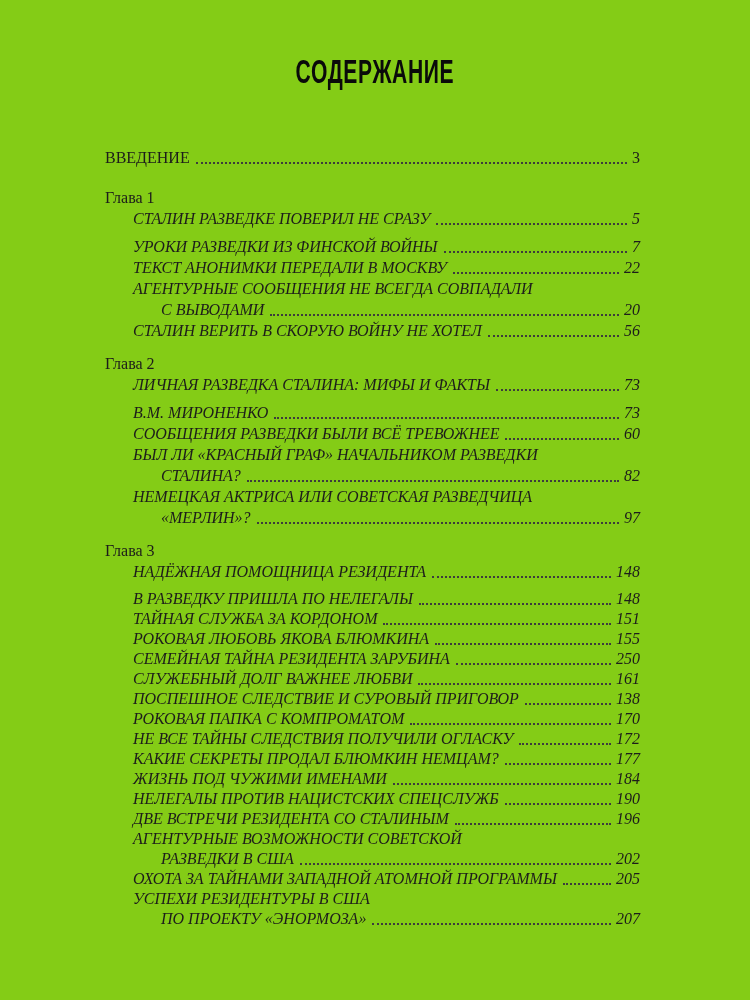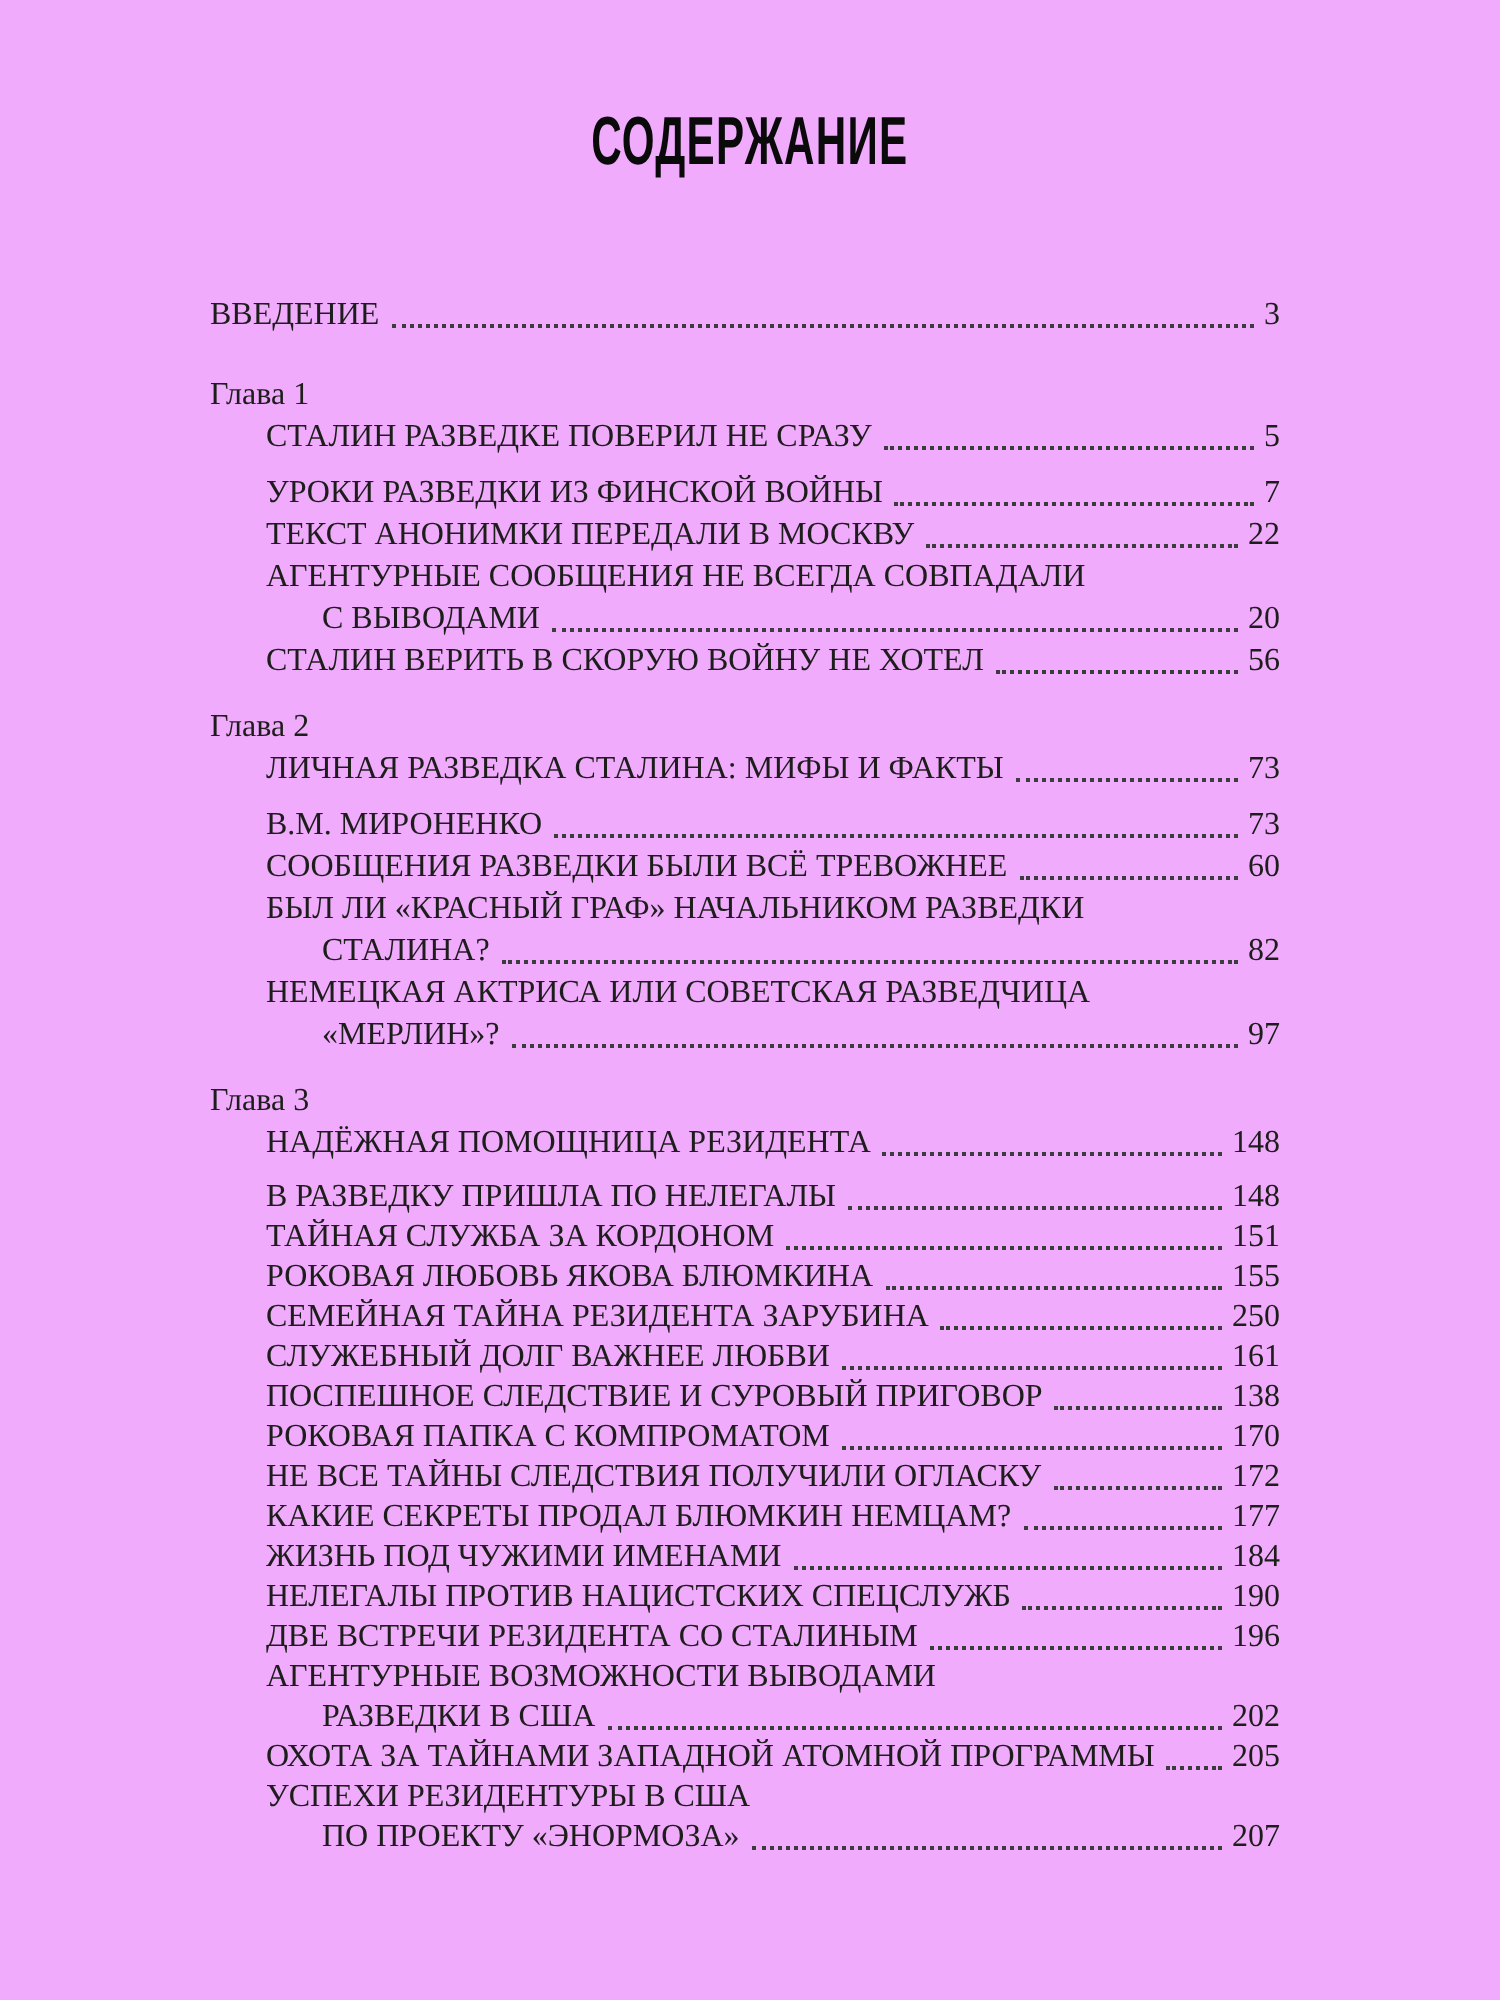--- a/index.html
+++ b/index.html
@@ -11,21 +11,21 @@
     height: 1000px;
     background: #ffffff;
     font-family: "Liberation Serif", serif;
     color: #1d1d1b;
     overflow: hidden;
   }
   .page {
     position: relative;
     width: 750px;
     height: 1000px;
-    background: #f0abfc;
+    background: #84cc16;
     overflow: hidden;
   }
   .title {
     margin: 0;
     padding-top: 54px;
     text-align: center;
     font-family: "Liberation Sans", sans-serif;
     font-weight: bold;
     font-size: 34px;
     line-height: 34px;
@@ -47,21 +47,21 @@
     display: flex;
     align-items: baseline;
     line-height: 21px;
   }
   .chapter {
     line-height: 21px;
   }
   .section { margin-top: 12px; }
   .section.first { margin-top: 19px; }
   .entry.lead { margin-bottom: 7px; }
-  .entry .row { padding-left: 28px; }
+  .entry .row { padding-left: 28px; font-style: italic; }
   .entry .row.cont { padding-left: 56px; text-align: center; }
   .section.s3 .entry:not(.lead) .row { line-height: 20px; }
   .label {
     white-space: nowrap;
   }
   .dots {
     flex: 1 1 auto;
     min-width: 12px;
     align-self: flex-end;
     margin: 0 5px 4px 6px;
@@ -258,21 +258,21 @@
         </div>
         <div class="entry">
           <div class="row">
             <span class="label">ДВЕ ВСТРЕЧИ РЕЗИДЕНТА СО СТАЛИНЫМ</span>
             <span class="dots"></span>
             <span class="pageno">196</span>
           </div>
         </div>
         <div class="entry">
           <div class="row">
-            <span class="label">АГЕНТУРНЫЕ ВОЗМОЖНОСТИ ВЫВОДАМИ</span>
+            <span class="label">АГЕНТУРНЫЕ ВОЗМОЖНОСТИ СОВЕТСКОЙ</span>
           </div>
           <div class="row cont">
             <span class="label">РАЗВЕДКИ В США</span>
             <span class="dots"></span>
             <span class="pageno">202</span>
           </div>
         </div>
         <div class="entry">
           <div class="row">
             <span class="label">ОХОТА ЗА ТАЙНАМИ ЗАПАДНОЙ АТОМНОЙ ПРОГРАММЫ</span>

